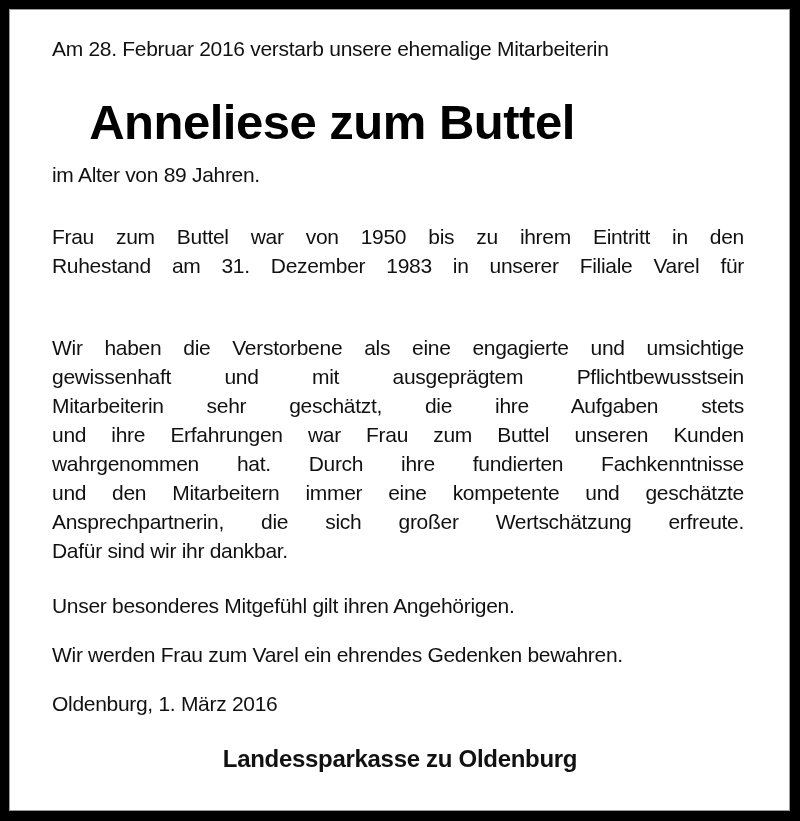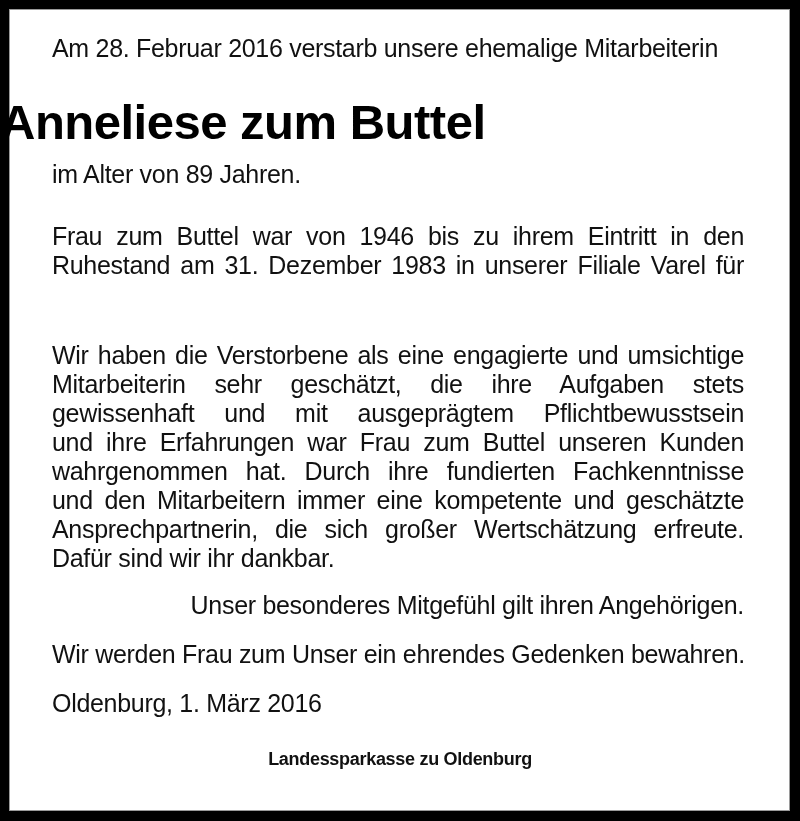--- a/index.html
+++ b/index.html
@@ -4,64 +4,64 @@
 <style>
   html, body { margin: 0; padding: 0; background: #000; }
   body { width: 800px; height: 821px; position: relative; overflow: hidden; }
   .frame {
     position: absolute; left: 9px; top: 9px; width: 781px; height: 802px;
     background: #fff; border: 1px solid #9a9a9a; box-sizing: border-box;
   }
   .txt {
     position: absolute; left: 52px; width: 692px;
     font-family: "Liberation Sans", sans-serif; color: #111;
-    font-size: 25px; line-height: 29px; letter-spacing: -0.3px;
+    font-size: 21px; line-height: 29px; letter-spacing: -0.3px;
     white-space: nowrap;
   }
   .just { white-space: normal; text-align: justify; text-align-last: left; }
   .just .ln { display: block; text-align: justify; text-align-last: justify; white-space: nowrap; }
   .just .ln.last { text-align-last: left; }
   .name {
-    position: absolute; left: 0; width: 664px; top: 92px; 
+    position: absolute; left: 0; width: 664px; top: 92px; text-align: center;
     font-family: "Liberation Sans", sans-serif; font-weight: bold; font-size: 49px;
     line-height: 60px; color: #000; letter-spacing: -0.5px;
   }
   .sig {
     position: absolute; left: 0; width: 800px; top: 743px; text-align: center;
-    font-family: "Liberation Sans", sans-serif; font-weight: bold; font-size: 18px;
+    font-family: "Liberation Sans", sans-serif; font-weight: bold; font-size: 24px;
     line-height: 32px; color: #111; letter-spacing: -0.3px;
   }
 </style>
 </head>
 <body>
 
 <div class="frame">
 </div>
 
 <div class="txt" style="top:34px;">Am 28. Februar 2016 verstarb unsere ehemalige Mitarbeiterin</div>
 
 <div class="name">Anneliese zum Buttel</div>
 
 <div class="txt" style="top:160px;">im Alter von 89 Jahren.</div>
 
 <div class="txt just" style="top:222px;">
-  <span class="ln">Frau zum Buttel war von 1946 bis zu ihrem Eintritt in den</span>
+  <span class="ln">Frau zum Buttel war von 1950 bis zu ihrem Eintritt in den</span>
   <span class="ln">Ruhestand am 31. Dezember 1983 in unserer Filiale Varel für</span>
 </div>
 
-<div class="txt just" style="top:333px;margin-top:8px;">
+<div class="txt just" style="top:333px;">
   <span class="ln">Wir haben die Verstorbene als eine engagierte und umsichtige</span>
+  <span class="ln">gewissenhaft und mit ausgeprägtem Pflichtbewusstsein</span>
   <span class="ln">Mitarbeiterin sehr geschätzt, die ihre Aufgaben stets</span>
-  <span class="ln">gewissenhaft und mit ausgeprägtem Pflichtbewusstsein</span>
   <span class="ln">und ihre Erfahrungen war Frau zum Buttel unseren Kunden</span>
   <span class="ln">wahrgenommen hat. Durch ihre fundierten Fachkenntnisse</span>
   <span class="ln">und den Mitarbeitern immer eine kompetente und geschätzte</span>
   <span class="ln">Ansprechpartnerin, die sich großer Wertschätzung erfreute.</span>
   <span class="ln last">Dafür sind wir ihr dankbar.</span>
 </div>
 
-<div class="txt" style="top:591px;text-align:right;">Unser besonderes Mitgefühl gilt ihren Angehörigen.</div>
+<div class="txt" style="top:591px;">Unser besonderes Mitgefühl gilt ihren Angehörigen.</div>
 
-<div class="txt" style="top:640px;">Wir werden Frau zum Unser ein ehrendes Gedenken bewahren.</div>
+<div class="txt" style="top:640px;">Wir werden Frau zum Varel ein ehrendes Gedenken bewahren.</div>
 
 <div class="txt" style="top:689px;">Oldenburg, 1. März 2016</div>
 
 <div class="sig">Landessparkasse zu Oldenburg</div>
 
 </body></html>

